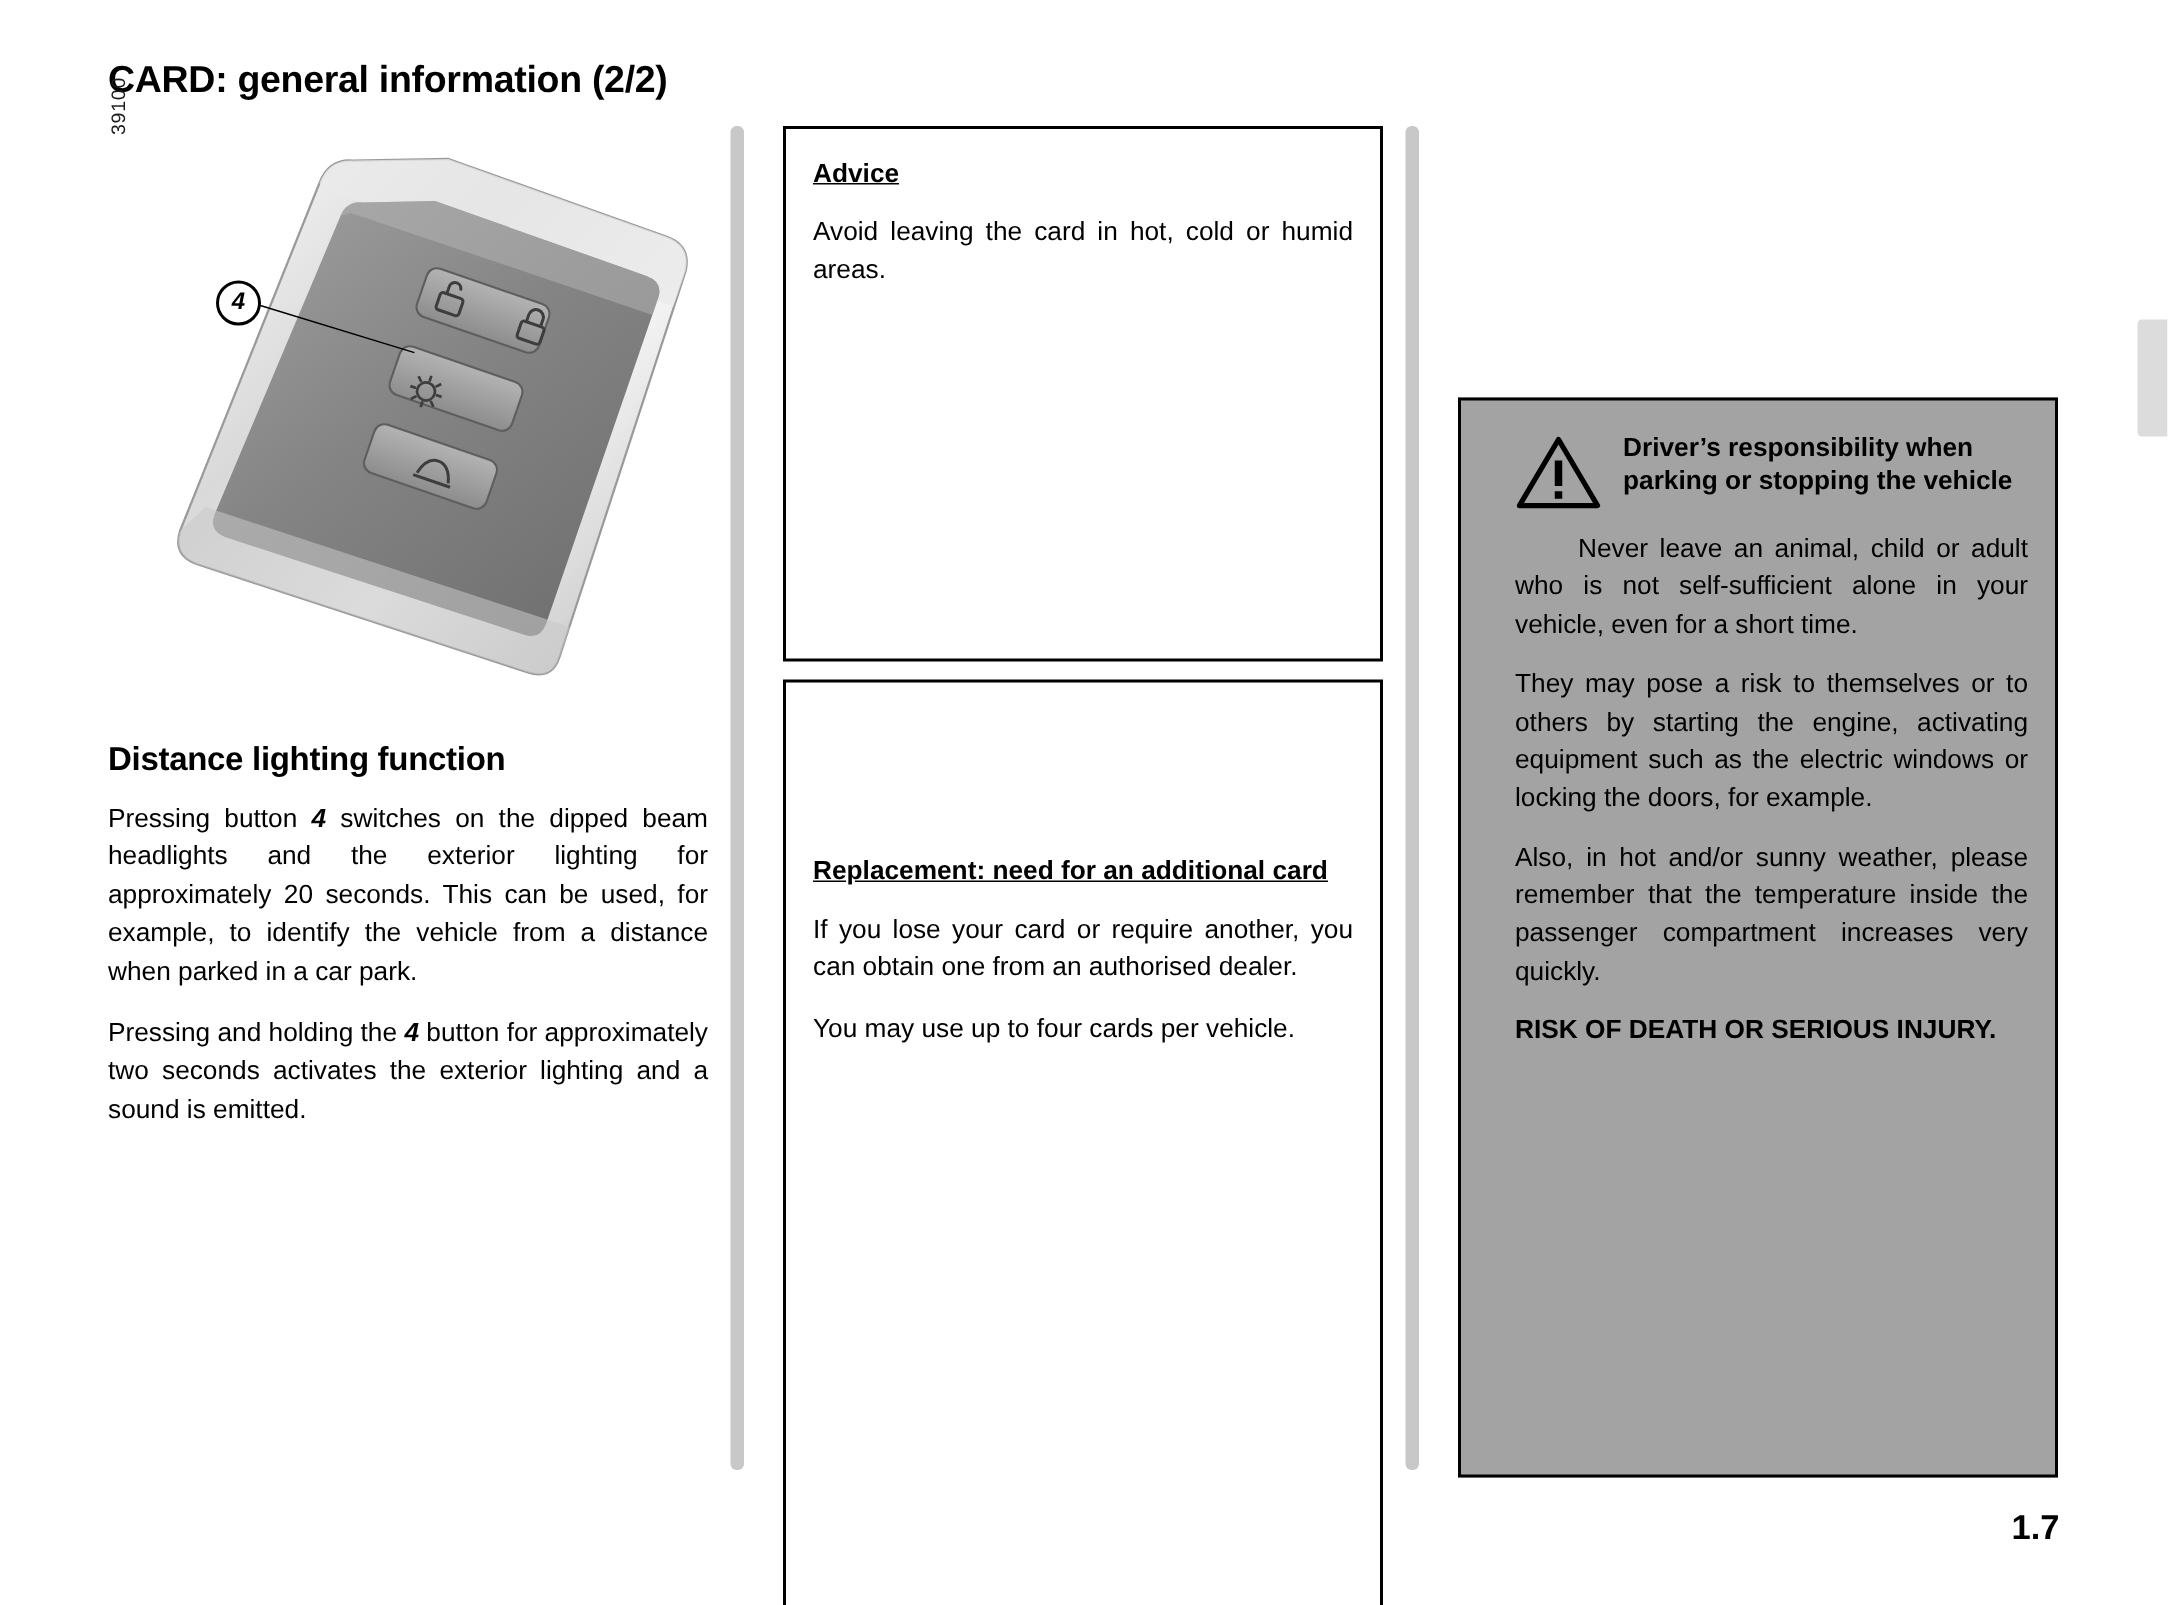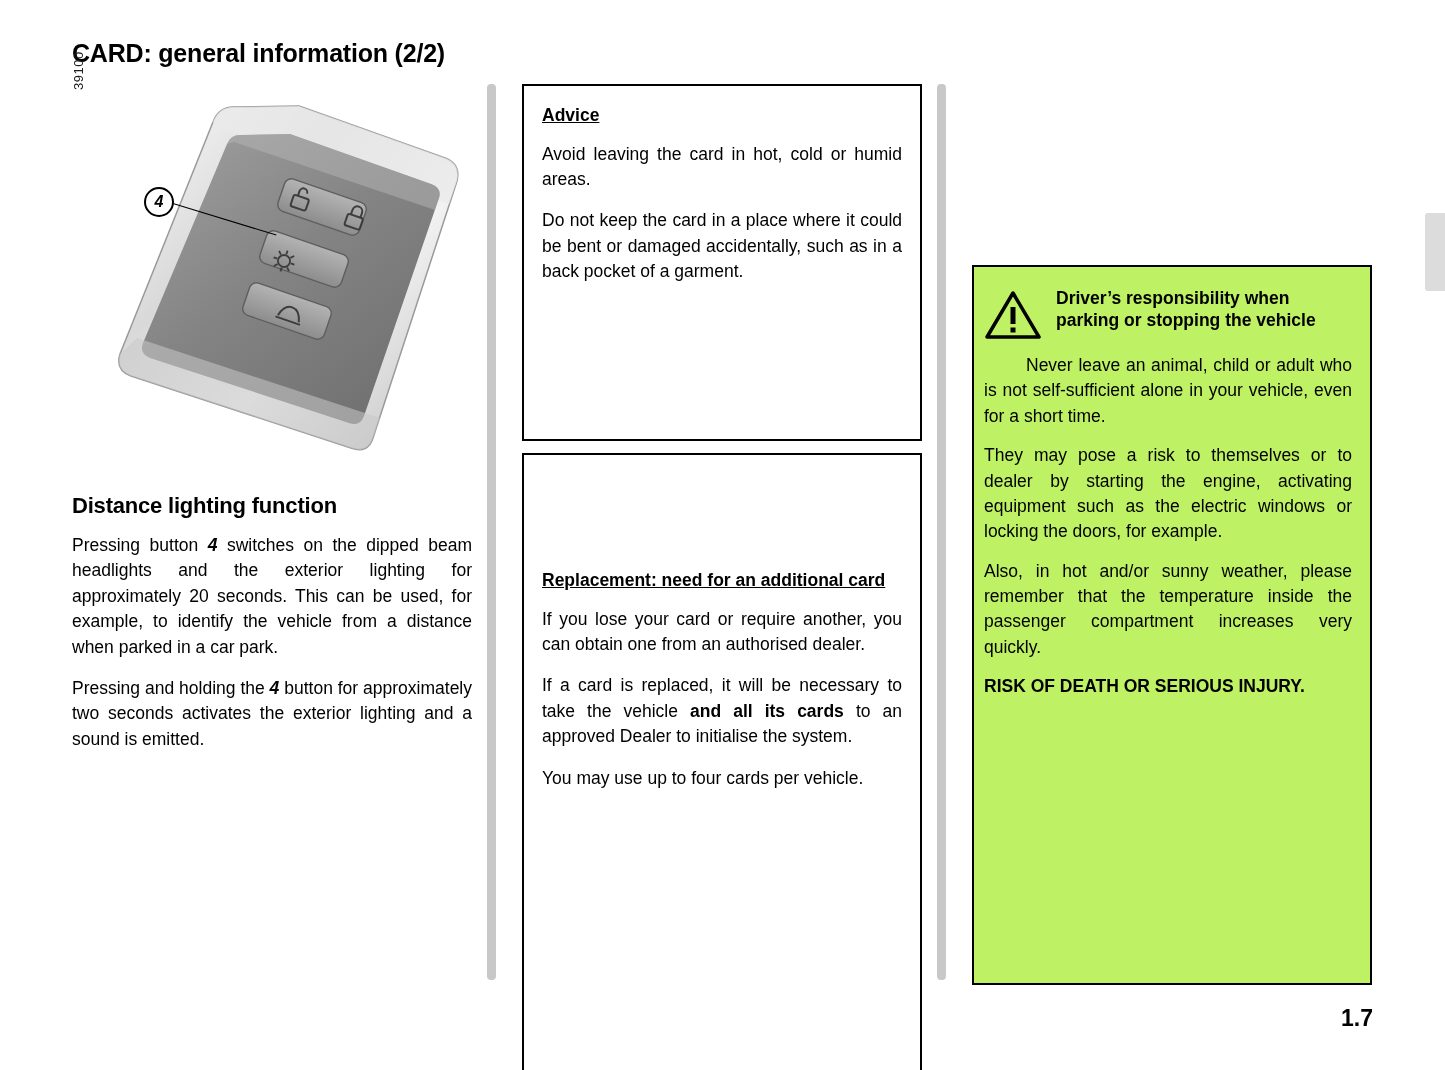--- a/index.html
+++ b/index.html
@@ -159,22 +159,22 @@
   
   .col3 {
     position: absolute;
     left: 972px;
     top: 265px;
     width: 400px;
   }
   .warn-box {
     border: 2px solid #000;
     box-sizing: border-box;
-    background: #bef264;
-    padding: 20px 18px 18px 10px;
+    background: #a3a3a3;
+    padding: 20px 18px 18px 36px;
     height: 720px;
   }
   .warn-head {
     display: flex;
     align-items: flex-start;
     gap: 14px;
     margin-bottom: 12px;
   }
   .warn-tri {
     flex: 0 0 auto;
@@ -291,42 +291,40 @@
 
     <p class="body-p">Pressing and holding the <i class="num">4</i> button for approximately two seconds activates the exterior lighting and a sound is emitted.</p>
 
   </div>
 
   <div class="col2">
 
     <div class="framed box-advice">
       <div class="box-h">Advice</div>
       <p class="body-p">Avoid leaving the card in hot, cold or humid areas.</p>
-      <p class="body-p">Do not keep the card in a place where it could be bent or damaged accidentally, such as in a back pocket of a garment.</p>
     </div>
 
     <div class="framed box-replacement">
       <div class="box-h spaced-top">Replacement: need for an additional card</div>
       <p class="body-p">If you lose your card or require another, you can obtain one from an authorised dealer.</p>
-      <p class="body-p">If a card is replaced, it will be necessary to take the vehicle <b>and all its cards</b> to an approved Dealer to initialise the system.</p>
       <p class="body-p">You may use up to four cards per vehicle.</p>
     </div>
   </div>
 
   <div class="col3">
     <div class="warn-box">
       <div class="warn-head">
         <svg class="warn-tri" viewBox="0 0 58 52">
           <path d="M29 4 L55 48 L3 48 Z" fill="none" stroke="#000" stroke-width="3.5" stroke-linejoin="round"></path>
           <rect x="26.5" y="18" width="5" height="17" fill="#000"></rect>
           <rect x="26.5" y="38.5" width="5" height="5" fill="#000"></rect>
         </svg>
         <div class="warn-title">Driver’s responsibility when parking or stopping the vehicle</div>
       </div>
       <p class="warn-p indent">Never leave an animal, child or adult who is not self-sufficient alone in your vehicle, even for a short time.</p>
-      <p class="warn-p">They may pose a risk to themselves or to dealer by starting the engine, activating equipment such as the electric windows or locking the doors, for example.</p>
+      <p class="warn-p">They may pose a risk to themselves or to others by starting the engine, activating equipment such as the electric windows or locking the doors, for example.</p>
       <p class="warn-p">Also, in hot and/or sunny weather, please remember that the temperature inside the passenger compartment increases very quickly.</p>
       <p class="warn-p bold">RISK OF DEATH OR SERIOUS INJURY.</p>
     </div>
   </div>
 
   <div class="page-number">1.7</div>
 </div>
 
 </body></html>

